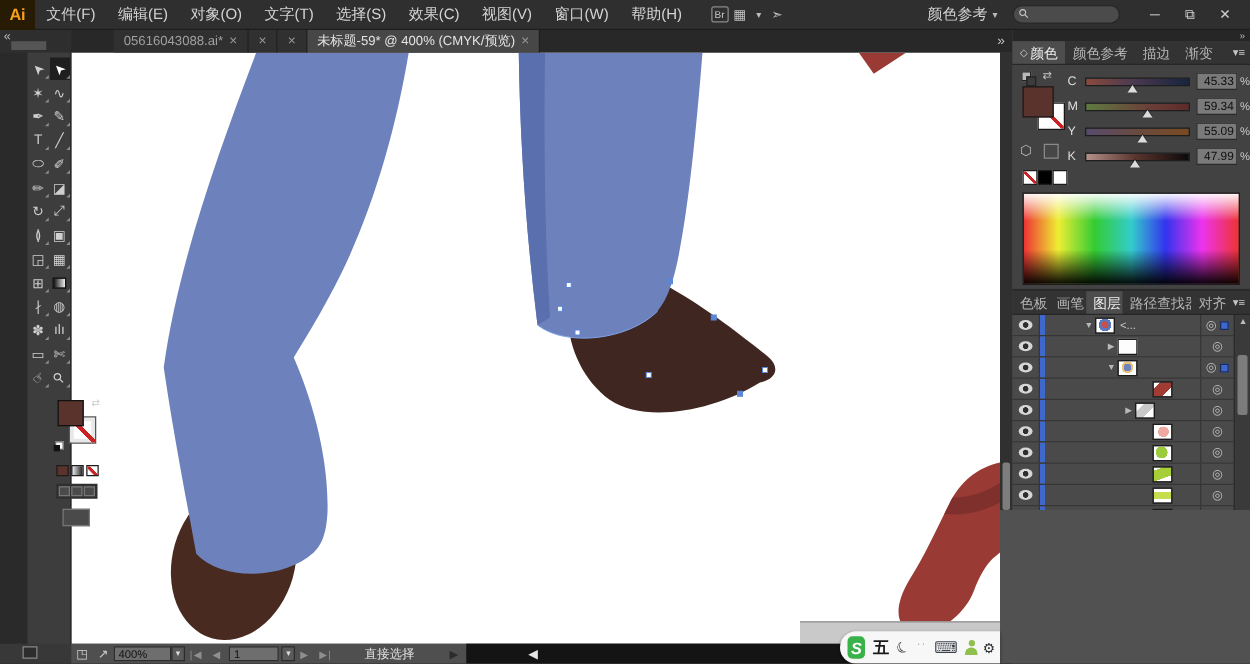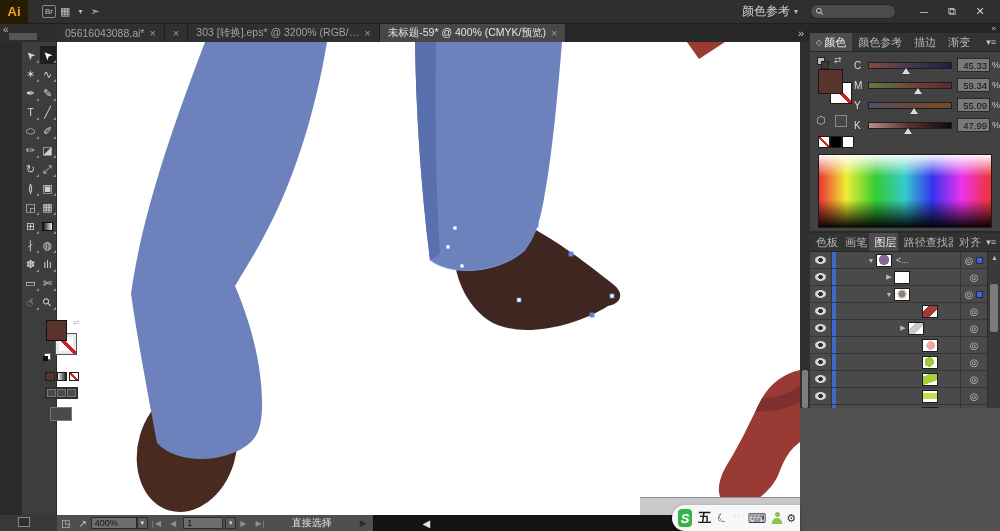--- a/index.html
+++ b/index.html
@@ -141,20 +141,31 @@
 
   .grayoverlay{position:absolute;left:800px;top:408px;width:200px;height:123px;background:#515151;z-index:8;}
 </style>
 </head>
 <body>
 
 <div id="app">
 
   <div class="menubar">
     <div class="ai-logo">Ai</div>
+    <div id="menu-items" style="display:flex;">
+        <div class="menu-item">文件(F)</div>
+        <div class="menu-item">编辑(E)</div>
+        <div class="menu-item">对象(O)</div>
+        <div class="menu-item">文字(T)</div>
+        <div class="menu-item">选择(S)</div>
+        <div class="menu-item">效果(C)</div>
+        <div class="menu-item">视图(V)</div>
+        <div class="menu-item">窗口(W)</div>
+        <div class="menu-item">帮助(H)</div>
+      </div>
     <span class="br-badge">Br</span>
     <span class="mb-ico">▦</span>
     <span class="mb-ico" style="font-size:8px;">▾</span>
     <span class="mb-ico">➣</span>
     <div class="workspace">
       <span>颜色参考</span>
       <span style="font-size:8px;color:#bbb;">▾</span>
     </div>
     <div class="searchbox">
       <span class="mag">⚲</span>
@@ -165,30 +176,29 @@
       <span class="winbtn">⧉</span>
       <span class="winbtn">✕</span>
     </div>
   </div>
 
   <div class="tabbar">
     <div class="tab-left">
       <span class="chev">«</span>
       <span class="mini"></span>
     </div>
-    <div id="doc-tabs" style="display:flex;flex:1;min-width:0;">
+    <div id="doc-tabs" style="display:flex;flex:1;min-width:0;margin-left:34px;">
         <div class="doc-tab">
           <span>05616043088.ai*</span>
           <span class="x">×</span>
         </div>
         <div class="doc-tab">
           <span class="x">×</span>
         </div>
         <div class="doc-tab">
-          <span>303 [转换].eps* @ 3200% (RGB/…</span>
           <span class="x">×</span>
         </div>
         <div class="doc-tab active">
           <span>未标题-59* @ 400% (CMYK/预览)</span>
           <span class="x">×</span>
         </div>
       </div>
     <div class="tab-overflow">»</div>
   </div>
 

